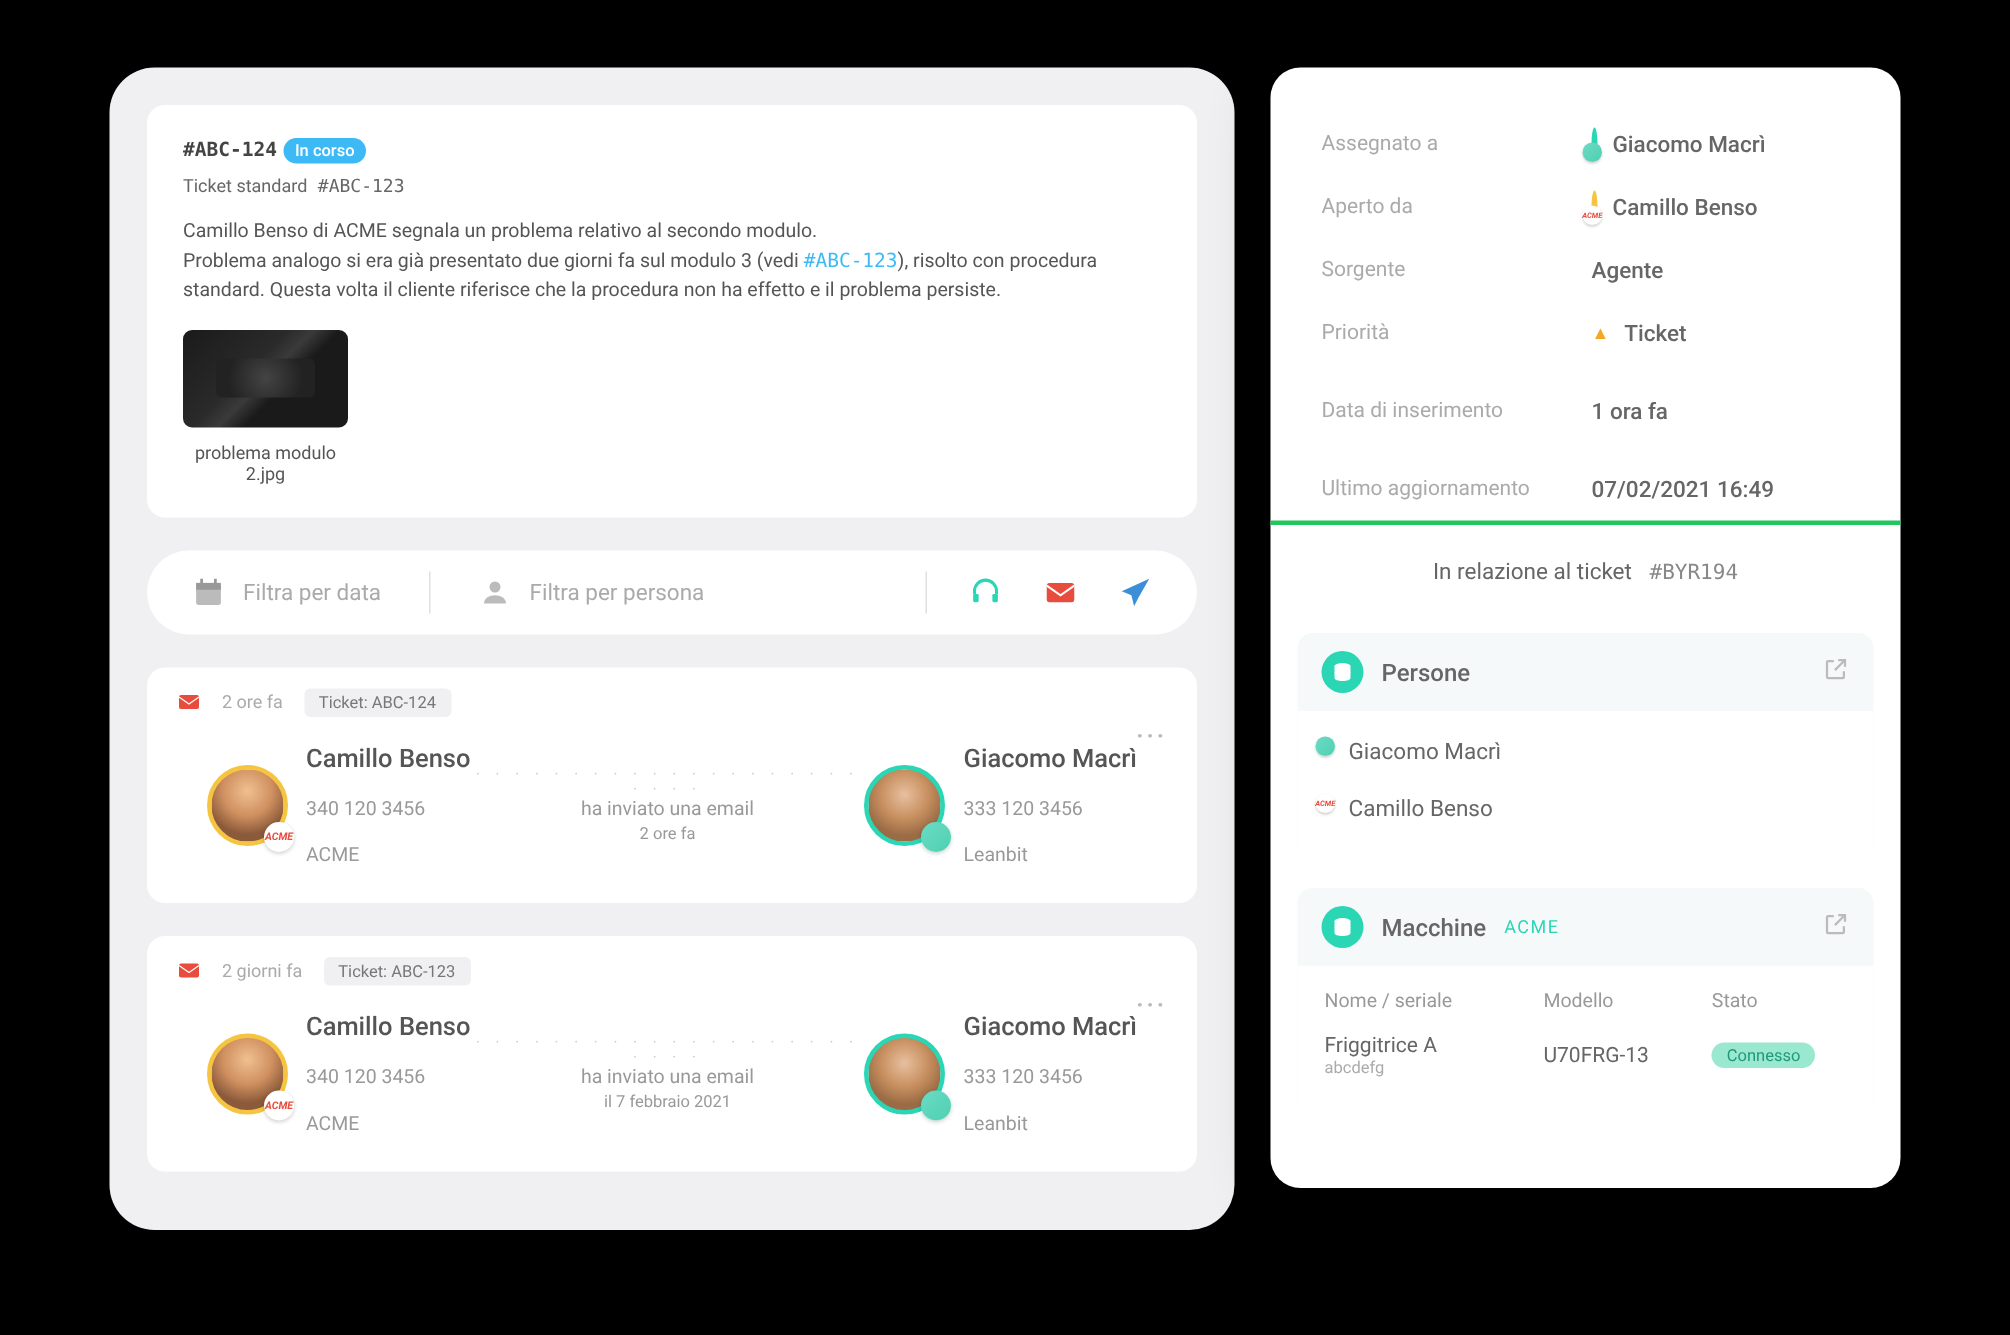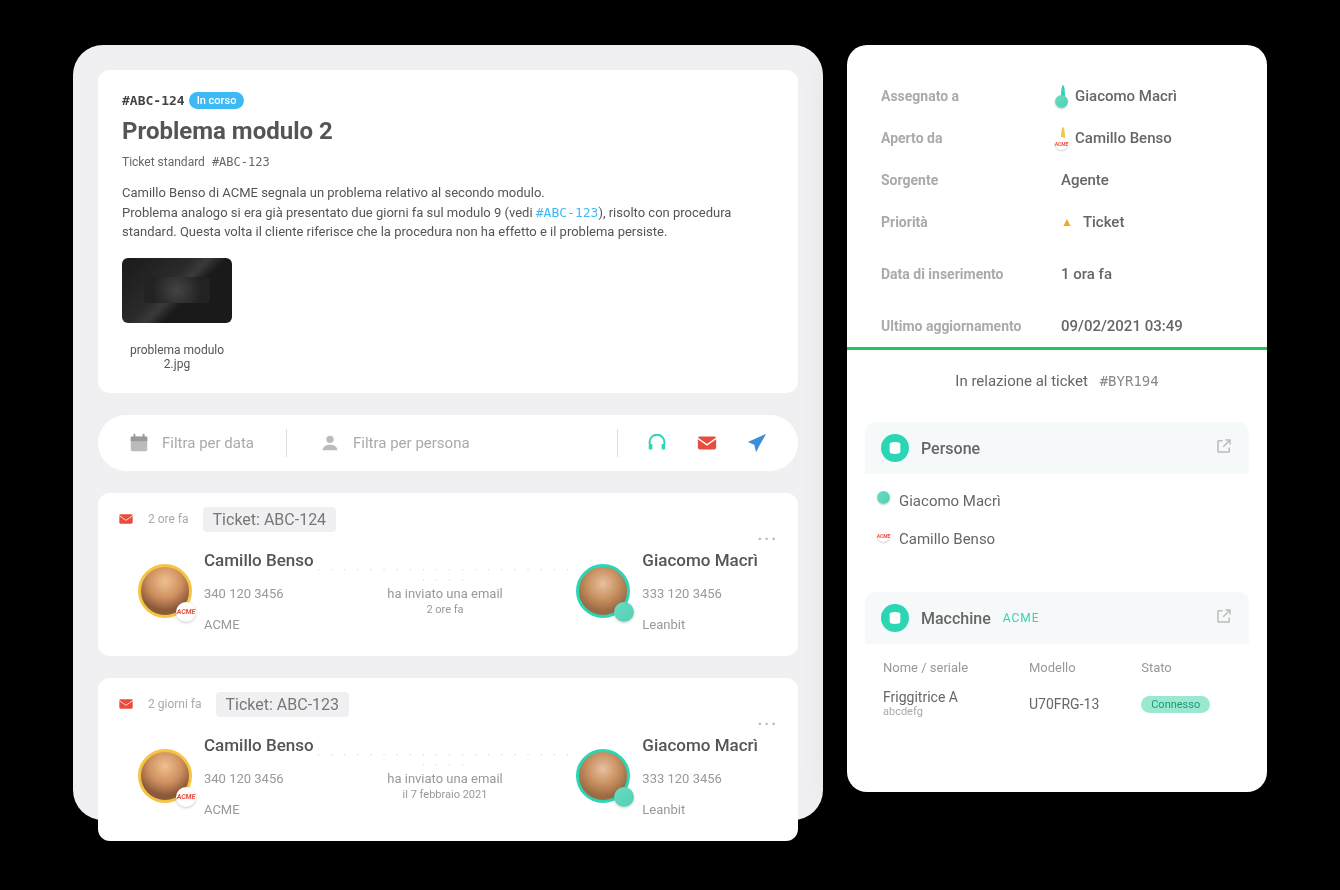--- a/index.html
+++ b/index.html
@@ -65,21 +65,21 @@
   font-size: 13px;
   color: #555;
   line-height: 1.5;
   margin-bottom: 16px;
 }
 .ticket-desc .link { color: #3dbaf5; font-family: monospace; }
 .attachment {
   display: inline-flex;
   flex-direction: column;
   align-items: center;
-  gap: 20px;
+  gap: 10px;
 }
 .attachment-thumb {
   width: 110px;
   height: 65px;
   background: linear-gradient(135deg, #1a1a1a 0%, #2a2a2a 40%, #3a3a3a 50%, #1a1a1a 60%);
   border-radius: 6px;
   position: relative;
   overflow: hidden;
 }
 .attachment-thumb::before {
@@ -142,21 +142,21 @@
   display: flex;
   align-items: center;
   gap: 14px;
   margin-bottom: 10px;
 }
 .head-envelope { width: 16px; height: 16px; color: #e74c3c; }
 .head-time { font-size: 12px; color: #aaa; }
 .head-ticket {
   background: #f0f0f2;
   color: #777;
-  font-size: 16px;
+  font-size: 11px;
   padding: 3px 10px;
   border-radius: 4px;
 }
 .event-more {
   position: absolute;
   right: 20px;
   top: 36px;
   color: #bbb;
   letter-spacing: 2px;
   font-weight: 700;
@@ -233,21 +233,20 @@
 }
 .meta-row {
   display: flex;
   padding: 12px 34px;
   align-items: center;
 }
 .meta-label {
   width: 180px;
   font-size: 14px;
   color: #aaa;
-  font-weight: bold;
 }
 .meta-value {
   font-size: 15px;
   color: #666;
   font-weight: 500;
   display: flex;
   align-items: center;
   gap: 10px;
 }
 .meta-value .mini-av {
@@ -328,28 +327,27 @@
 
 <div class="stage">
 
   <div class="left-panel">
 
     <div class="ticket-card">
       <div class="ticket-id-row">
         <span class="ticket-id">#ABC-124</span>
         <span class="status-badge">In corso</span>
       </div>
-      <h1 class="ticket-title">Problema modulo 2</h1>
       <div class="linked-row">
         <span>Ticket standard</span>
         <span class="mono">#ABC-123</span>
       </div>
       <div class="ticket-desc">
         <span>Camillo Benso di ACME segnala un problema relativo al secondo modulo.</span><br>
-        <span>Problema analogo si era già presentato due giorni fa sul modulo 9 (vedi </span><span class="link">#ABC-123</span><span>), risolto con procedura standard. Questa volta il cliente riferisce che la procedura non ha effetto e il problema persiste.</span>
+        <span>Problema analogo si era già presentato due giorni fa sul modulo 3 (vedi </span><span class="link">#ABC-123</span><span>), risolto con procedura standard. Questa volta il cliente riferisce che la procedura non ha effetto e il problema persiste.</span>
       </div>
       <div class="attachment">
         <div class="attachment-thumb"></div>
         <div class="attachment-name">problema modulo 2.jpg</div>
       </div>
     </div>
 
     <div class="filter-bar">
       <div class="filter-item">
         <svg class="ico" viewBox="0 0 24 24" fill="#bbb">
@@ -494,21 +492,21 @@
         <span class="prio-icon">▲</span>
         <span>Ticket</span>
       </div>
     </div>
     <div class="meta-row" style="margin-top:10px">
       <div class="meta-label">Data di inserimento</div>
       <div class="meta-value">1 ora fa</div>
     </div>
     <div class="meta-row" style="margin-top:10px">
       <div class="meta-label">Ultimo aggiornamento</div>
-      <div class="meta-value">09/02/2021 03:49</div>
+      <div class="meta-value">07/02/2021 16:49</div>
     </div>
 
     <div class="related-row">
       <span>In relazione al ticket</span>
       <span class="mono">#BYR194</span>
     </div>
 
     <div class="section">
       <div class="section-head">
         <div class="section-icon">

